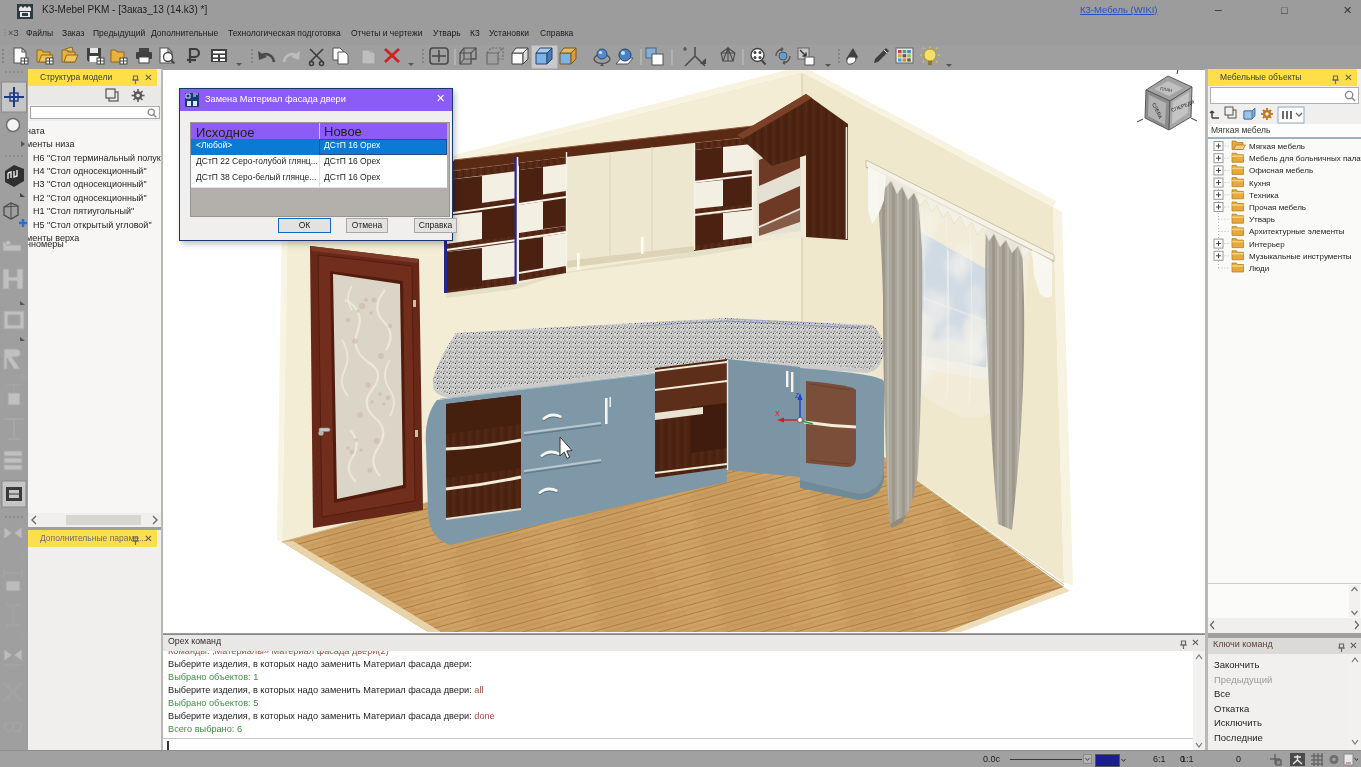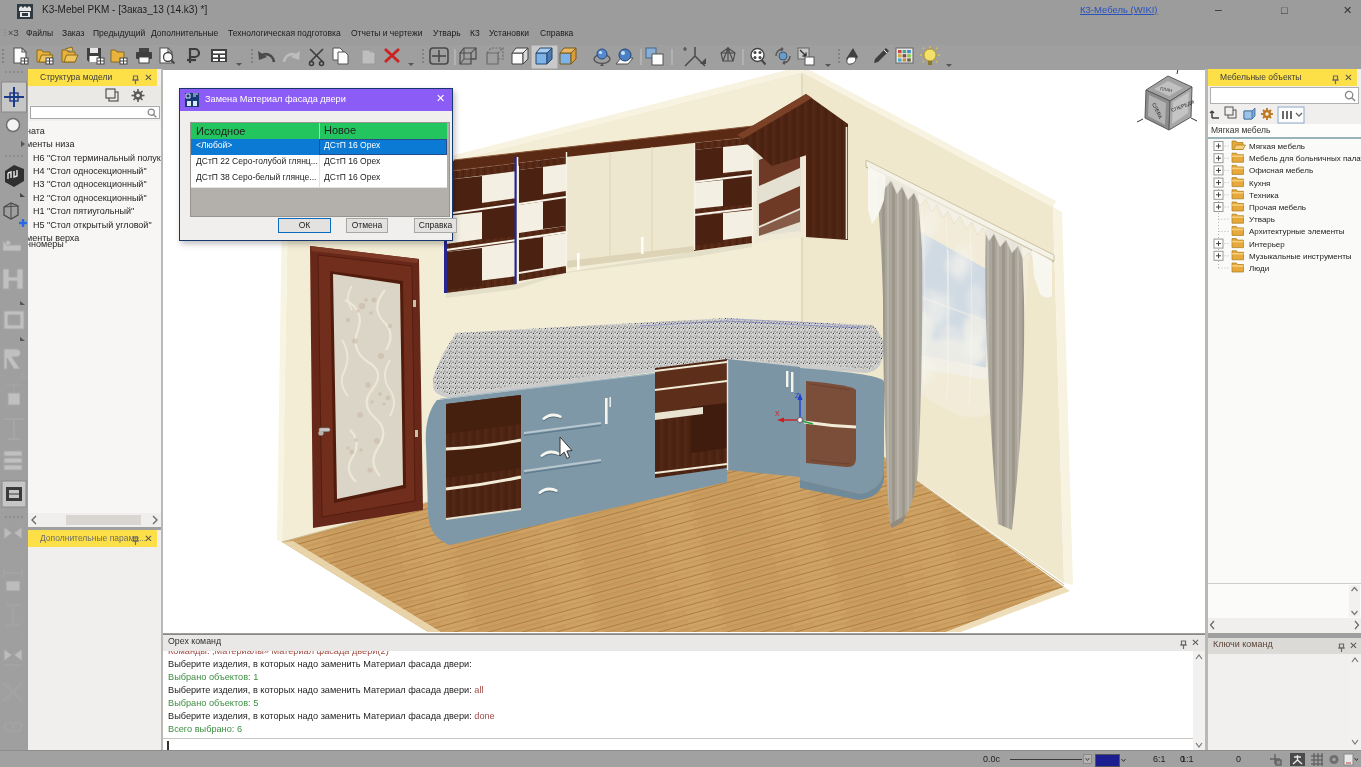--- a/index.html
+++ b/index.html
@@ -743,21 +743,21 @@
       <svg class="abs" style="left:5px;top:4px" width="14" height="14" viewBox="0 0 14 14">
           <rect width="14" height="14" fill="#163a76"></rect>
           <path d="M1 1 L5 1 L5 5 L1 5 Z M8 1 L13 1 M8 3 L11 3" stroke="#dfe6f2" fill="none"></path>
           <rect x="2" y="8" width="4" height="5" fill="#dfe6f2"></rect>
           <rect x="8" y="8" width="4" height="5" fill="#dfe6f2"></rect>
         </svg>
       <span class="t" style="left:25px;top:5px;color:#fff;font-size:9.2px">Замена Материал фасада двери</span>
       <span class="t" style="left:256px;top:3px;color:#fff;font-size:11px">✕</span>
     </div>
     <div class="abs" style="left:10px;top:33px;width:258px;height:93px;background:#b3b0ab;border:1px solid #989590">
-      <div class="abs" style="left:0;top:0;width:256px;height:16px;background:#22c55e;color:#222;font-size:11px">
+      <div class="abs" style="left:0;top:0;width:256px;height:16px;background:#8b5cf6;color:#222;font-size:13px">
         <span class="t" style="left:5px;top:2px">Исходное</span>
         <span class="t" style="left:133px;top:1px">Новое</span>
         <div class="abs" style="left:128px;top:0;width:1px;height:16px;background:#cfccc7"></div>
       </div>
       <div class="abs" style="left:0;top:16px;width:256px;height:16px;background:#0a7ad4;color:#fff;font-size:8.5px">
         <span class="t" style="left:5px;top:1px">&lt;Любой&gt;</span>
         <span class="t" style="left:133px;top:1px">ДСтП 16 Орех</span>
         <div class="abs" style="left:128px;top:0;width:128px;height:16px;border:1px solid #2a4a8c;box-sizing:border-box"></div>
       </div>
       <div class="abs" style="left:0;top:32px;width:256px;height:16px;background:#fff;color:#222;font-size:8.5px;border-bottom:1px solid #e4e2df">
@@ -957,20 +957,28 @@
   <div id="keys" class="abs">
     <div class="abs" style="left:0;top:0;width:153px;height:16px;background:#dcdad6;font-size:9px;color:#5e463c">
         <span class="t" style="left:5px;top:1px">Ключи команд</span>
         <span class="pbtn" style="right:14px;top:2px"><svg width="9" height="10" viewBox="0 0 9 10" style="vertical-align:top;margin-top:3px">
             <path d="M2.5 1 L6.5 1 L6.5 5 L2.5 5 Z" fill="none" stroke="#6a6a6a" stroke-width="1.2"></path>
             <line x1="4.5" y1="5" x2="4.5" y2="9" stroke="#6a6a6a" stroke-width="1.2"></line>
             <line x1="1" y1="5" x2="8" y2="5" stroke="#6a6a6a" stroke-width="1"></line>
           </svg></span>
         <span class="pbtn" style="right:2px;top:2px">✕</span>
       </div>
+    <div class="abs" style="left:0;top:16px;width:140px;height:100px;font-size:9.5px;color:#1e1e1e">
+      <span class="t" style="left:6px;top:5px">Закончить</span>
+      <span class="t" style="left:6px;top:19.5px;color:#9d9b97">Предыдущий</span>
+      <span class="t" style="left:6px;top:34px">Все</span>
+      <span class="t" style="left:6px;top:48.5px">Откатка</span>
+      <span class="t" style="left:6px;top:63px">Исключить</span>
+      <span class="t" style="left:6px;top:77.5px">Последние</span>
+    </div>
     <svg class="abs" style="left:141px;top:16px" width="12" height="100" viewBox="0 0 12 100">
         <rect width="12" height="100" fill="#f2f1ef"></rect>
         <path d="M3 8 L6 4 L9 8" fill="none" stroke="#777" stroke-width="1.2"></path>
         <path d="M3 86 L6 90 L9 86" fill="none" stroke="#777" stroke-width="1.2"></path>
       </svg>
   </div>
 
   <div id="statusbar" class="abs">
     <span class="t" style="left:983px;top:3px">0.0с</span>
     <div class="abs" style="left:1010px;top:8px;width:72px;height:1px;background:#3a3a3a"></div>

